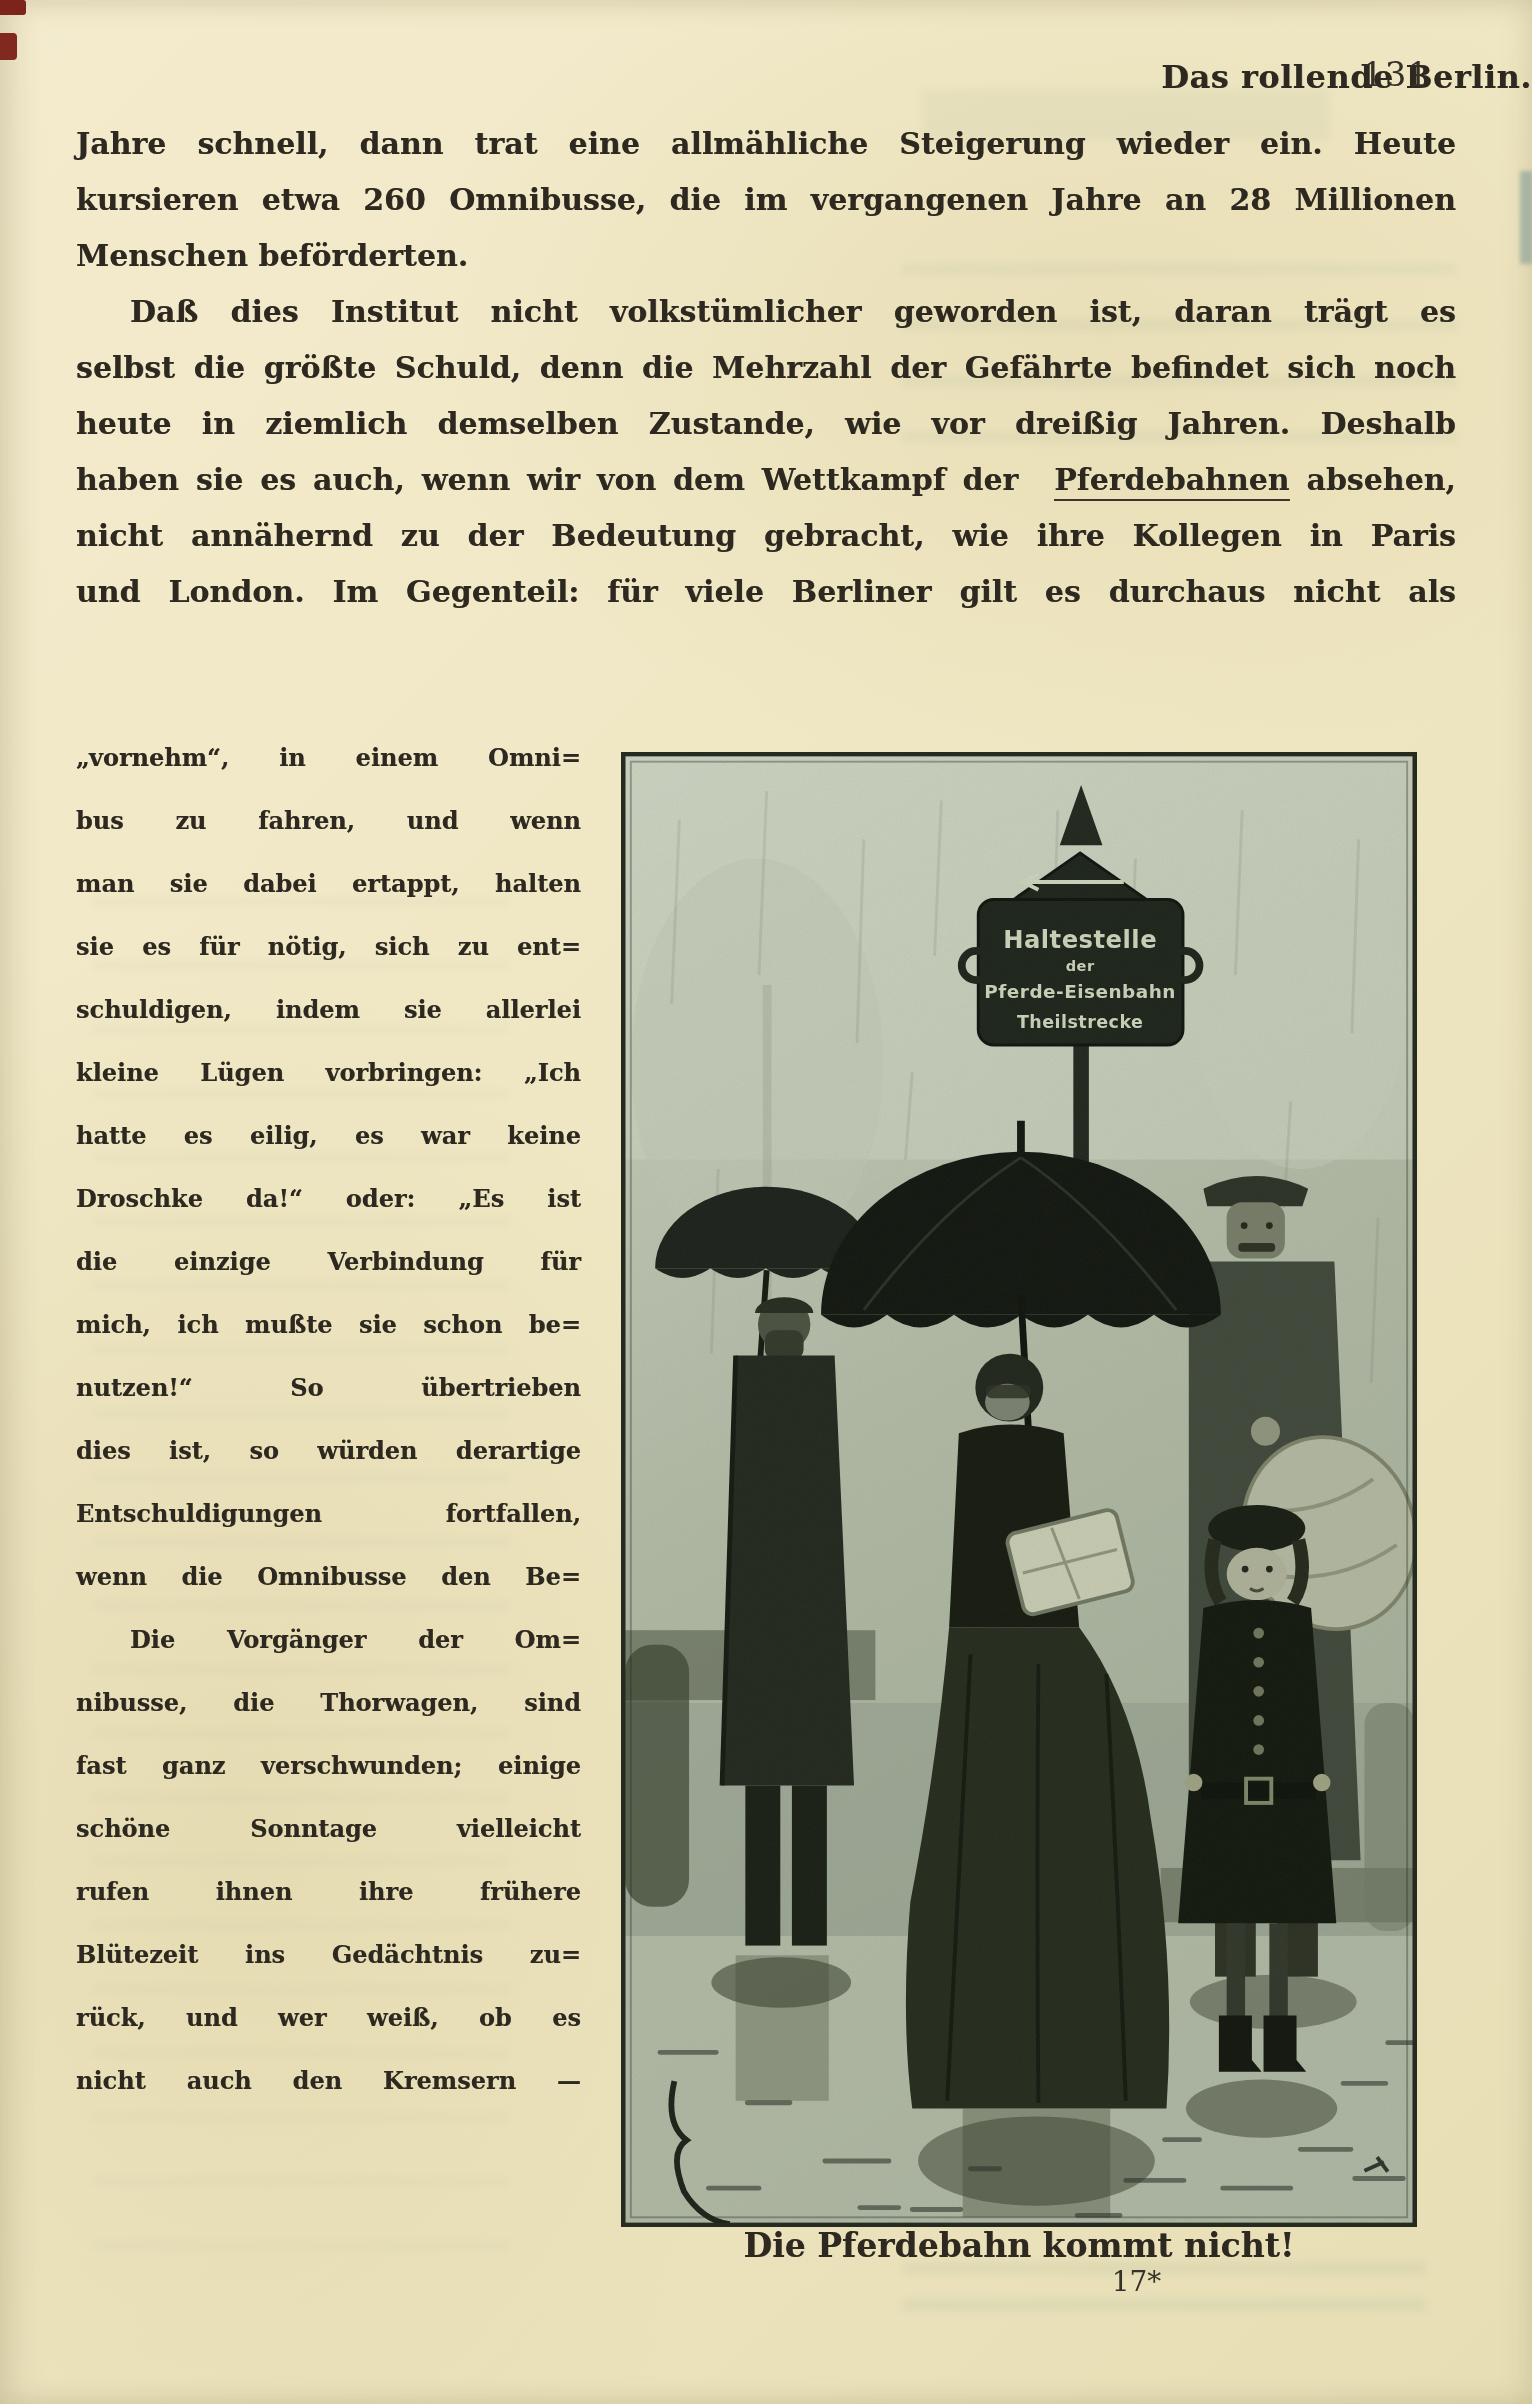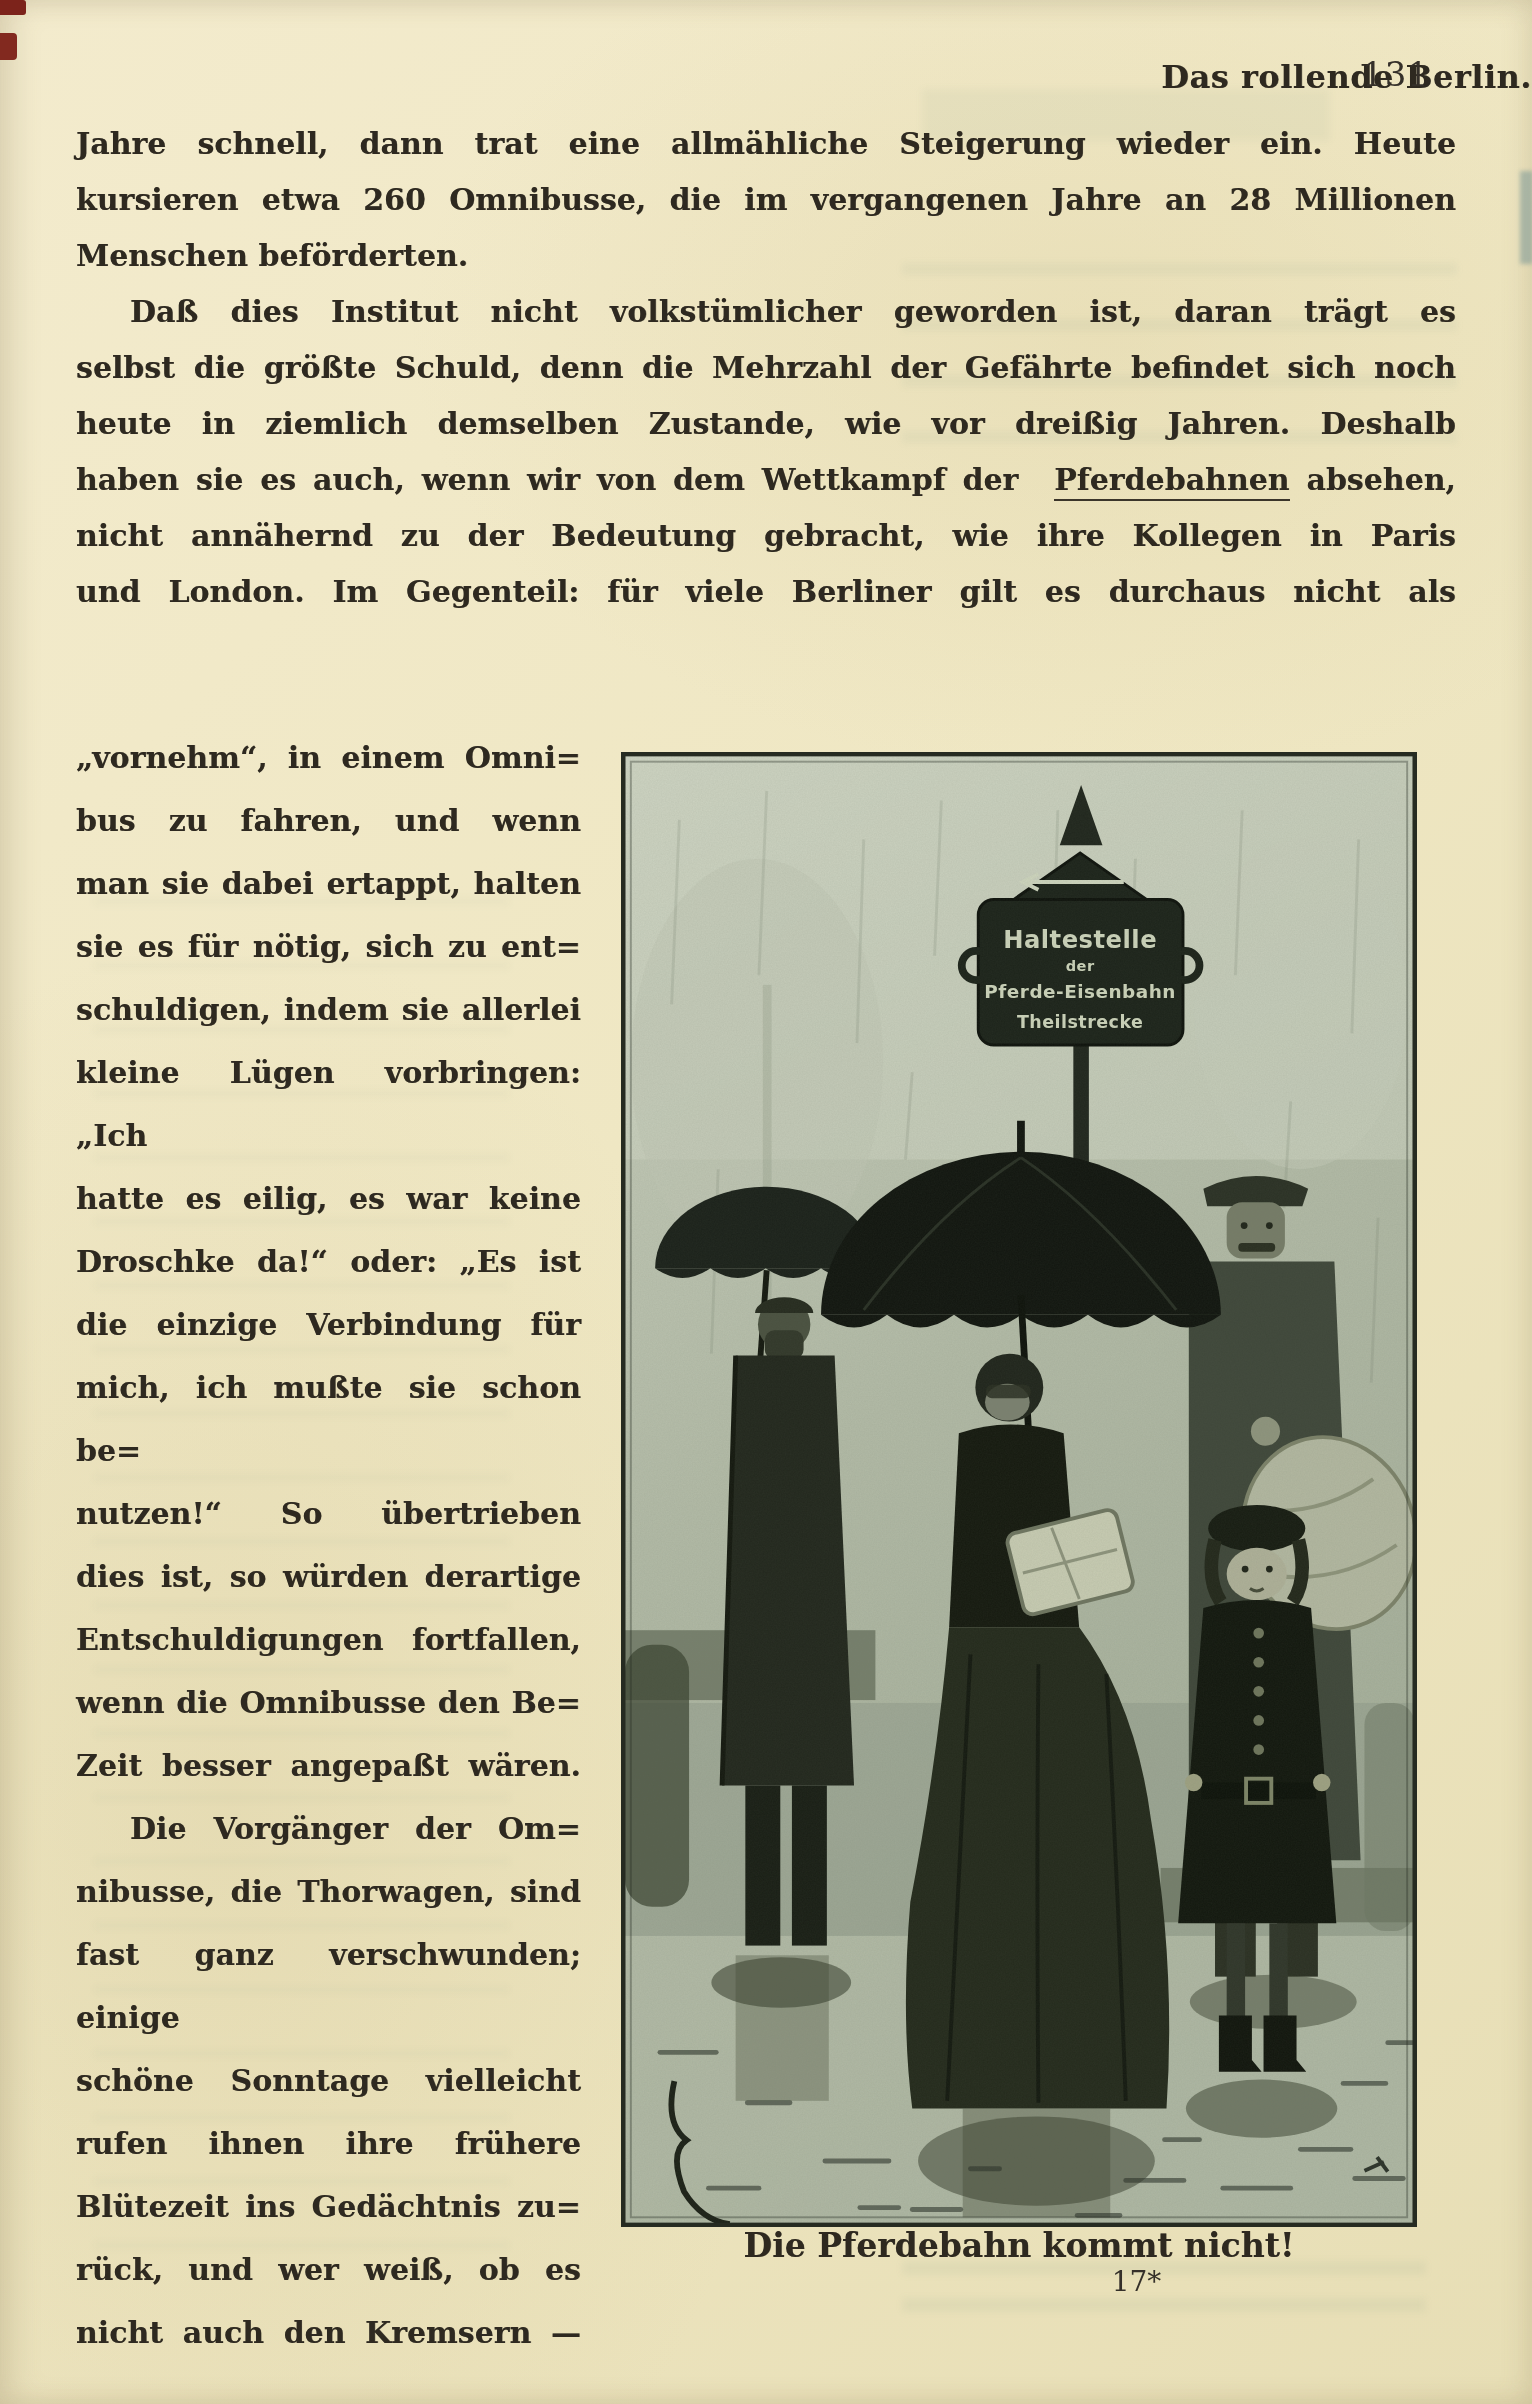--- a/index.html
+++ b/index.html
@@ -14,21 +14,21 @@
     box-shadow:inset 13.6px 0 29px rgba(120,105,70,.18), inset -9.7px 0 25px rgba(120,105,70,.12);
   }
   .ink{font-weight:600;text-shadow:0.3px 0.3px 0 rgba(46,41,32,.5);}
   .running-title{position:absolute;top:58px;left:0;width:100%;text-align:right;font-size:32px;letter-spacing:0.5px;}
   .page-number{position:absolute;top:54px;left:1357px;width:78px;text-align:center;font-size:34px;font-weight:400;letter-spacing:1px;color:#35302a;}
   .para{position:absolute;left:76px;top:116px;width:1380px;}
   .bl{line-height:56px;font-size:30px;text-align:justify;text-align-last:justify;white-space:normal;}
   .noj{text-align-last:left;}
   .indent{text-indent:54px;}
   .column{position:absolute;left:76px;top:726px;width:505px;}
-  .cl{line-height:63px;font-size:30px;text-align:justify;text-align-last:justify;}
+  .cl{line-height:63px;font-size:24px;text-align:justify;text-align-last:justify;}
   .u{border-bottom:2.9px solid #3b352a;padding-bottom:1.9px;margin-left:19px;}
   .figure{position:absolute;left:621px;top:752px;width:796px;height:1475px;}
   .figure svg{display:block;width:100%;height:100%;}
   .caption{position:absolute;left:621px;top:2226px;width:796px;text-align:center;font-size:33px;}
   .sig-mark{position:absolute;left:1083px;top:2265px;width:107px;text-align:center;font-size:28px;font-weight:400;color:#35302a;}
   
   .mark-red-1{position:absolute;left:0;top:0;width:26px;height:14.6px;background:#7c231b;border-radius:0 2.9px 2.9px 0;}
   .mark-red-2{position:absolute;left:0;top:33px;width:16.5px;height:27px;background:#82291f;border-radius:0 3.9px 3.9px 0;}
   .mark-blue{position:absolute;left:1520px;top:171px;width:12.6px;height:93px;background:rgba(62,116,134,.35);filter:blur(1.9px);}
   .ghost{position:absolute;pointer-events:none;filter:blur(3.9px);opacity:.6;}
@@ -78,21 +78,20 @@
     <div class="cl">schuldigen, indem sie allerlei</div>
     <div class="cl">kleine Lügen vorbringen: „Ich</div>
     <div class="cl">hatte es eilig, es war keine</div>
     <div class="cl">Droschke da!“  oder:  „Es ist</div>
     <div class="cl">die einzige Verbindung für</div>
     <div class="cl">mich, ich mußte sie schon be=</div>
     <div class="cl">nutzen!“   So übertrieben</div>
     <div class="cl">dies ist, so würden derartige</div>
     <div class="cl">Entschuldigungen fortfallen,</div>
     <div class="cl">wenn die Omnibusse den Be=</div>
-    <div class="cl noj">Zeit besser angepaßt wären.</div>
     <div class="cl indent">Die Vorgänger der Om=</div>
     <div class="cl">nibusse, die Thorwagen, sind</div>
     <div class="cl">fast ganz verschwunden; einige</div>
     <div class="cl">schöne Sonntage vielleicht</div>
     <div class="cl">rufen ihnen ihre frühere</div>
     <div class="cl">Blütezeit ins Gedächtnis zu=</div>
     <div class="cl">rück, und wer weiß, ob es</div>
     <div class="cl">nicht auch den Kremsern —</div>
 
   </div>

